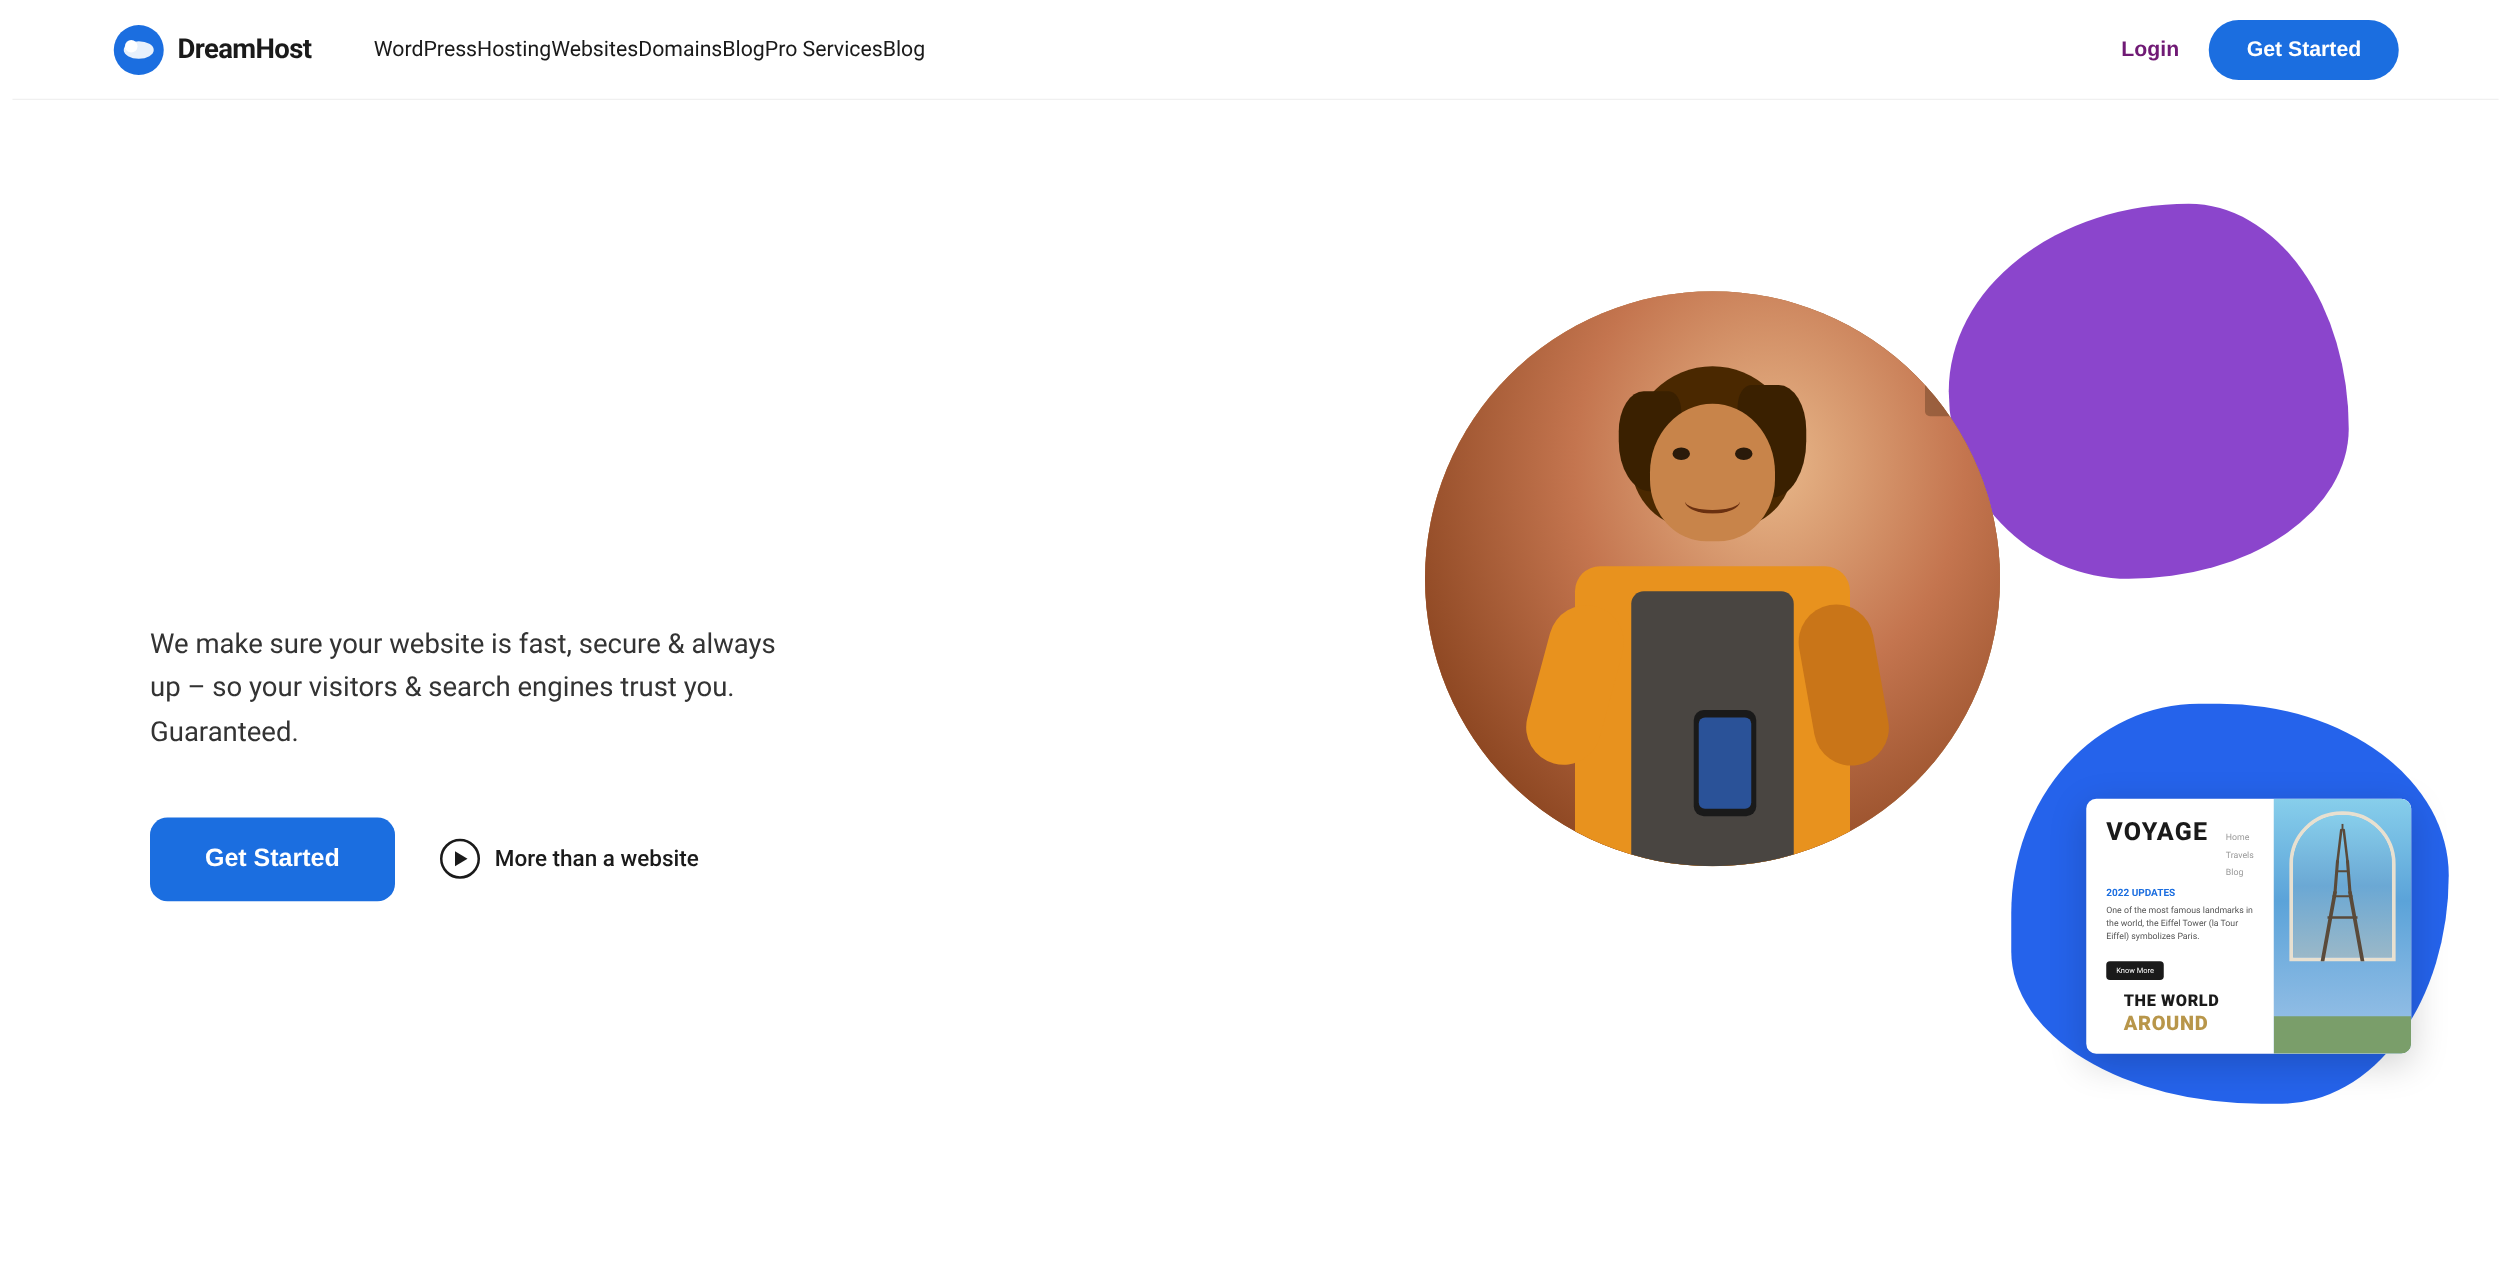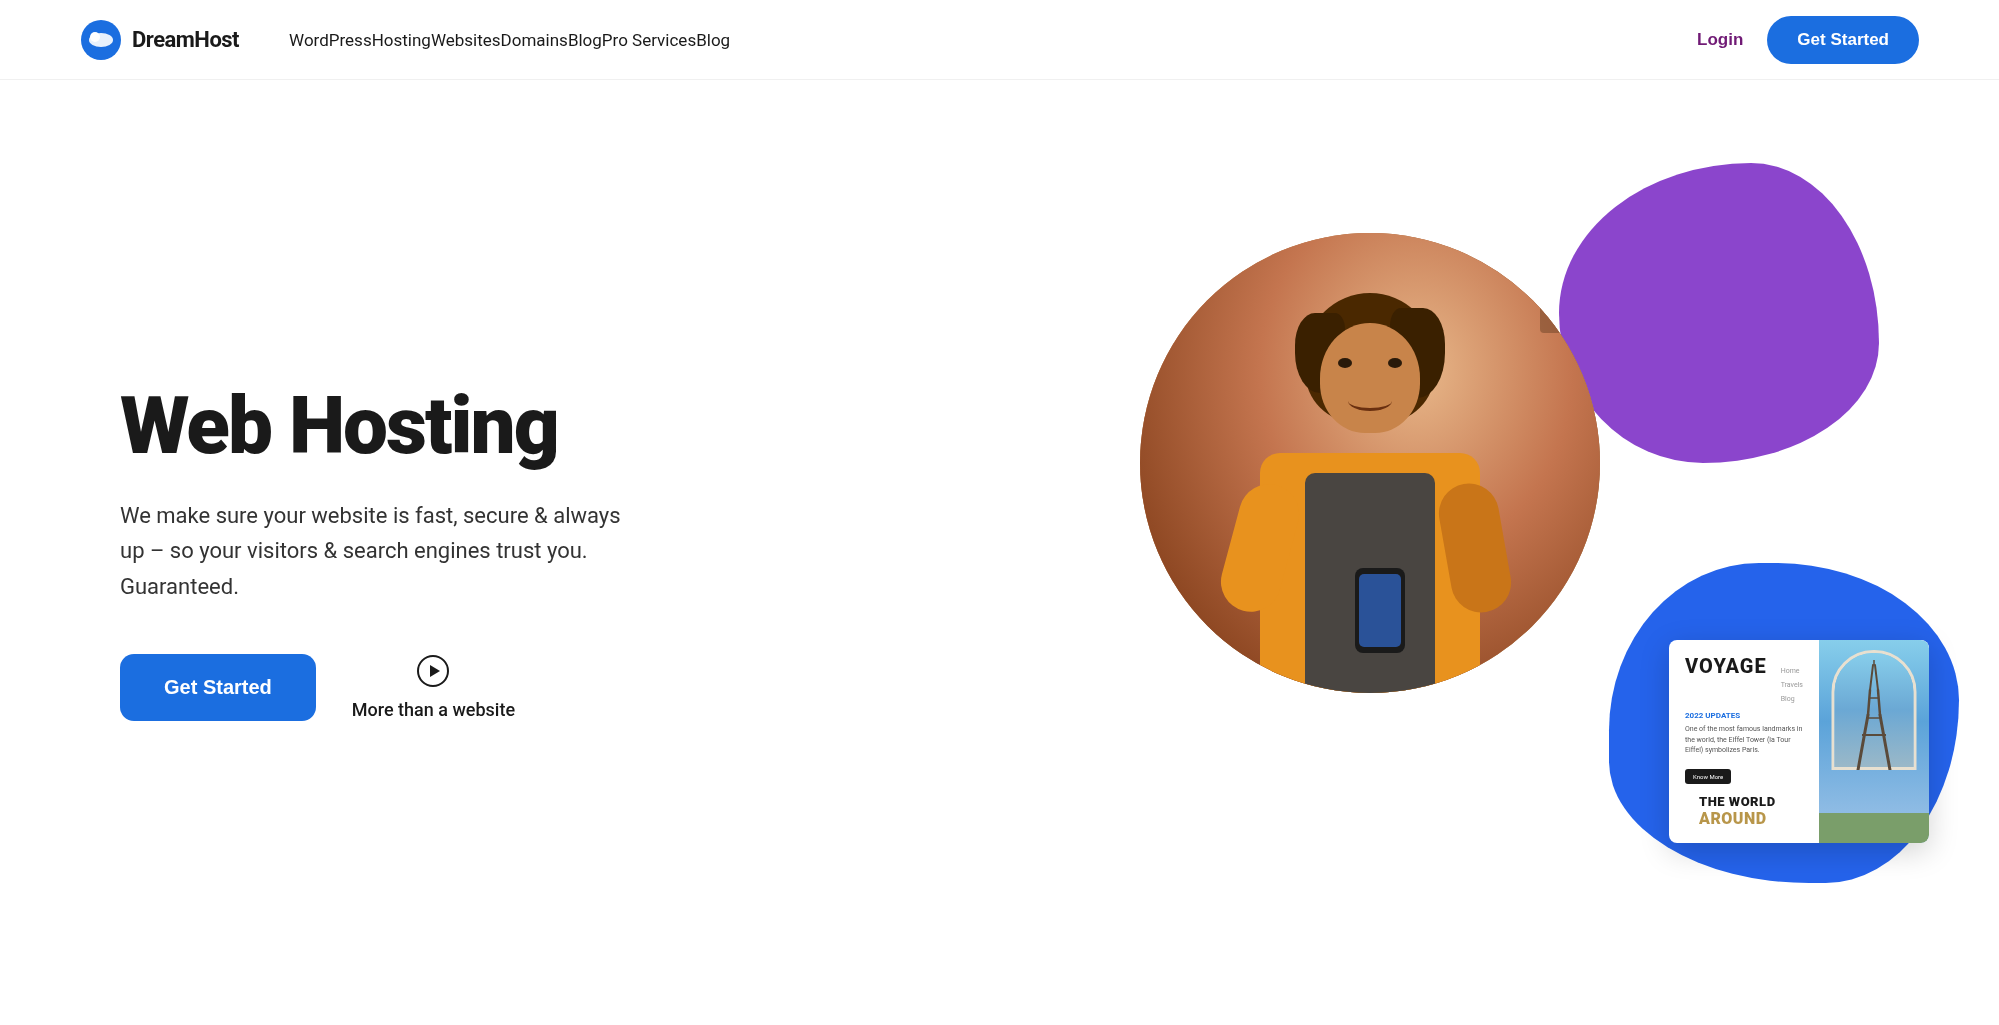--- a/index.html
+++ b/index.html
@@ -13,20 +13,21 @@
     
     nav {
       display: flex;
       align-items: center;
       padding: 0 80px;
       height: 80px;
       background: #fff;
       border-bottom: 1px solid #f0f0f0;
       position: relative;
       z-index: 10;
+      margin-left: 10px;
     }
     .logo-wrap {
       display: flex;
       align-items: center;
       gap: 10px;
       margin-right: 50px;
       text-decoration: none;
     }
     .logo-icon {
       width: 42px;
@@ -130,21 +131,20 @@
     }
     .more-link {
       display: flex;
       align-items: center;
       gap: 12px;
       font-size: 18px;
       color: #1a1a1a;
       cursor: pointer;
       text-decoration: none;
       font-weight: 500;
-      flex-direction: column;
     }
     .play-icon {
       width: 32px;
       height: 32px;
       border: 2px solid #1a1a1a;
       border-radius: 50%;
       display: flex;
       align-items: center;
       justify-content: center;
       flex-shrink: 0;
@@ -288,21 +288,21 @@
 
   <div class="nav-right">
     <button class="login-btn">Login</button>
     <button class="get-started-btn-nav">Get Started</button>
   </div>
 </nav>
 
 <section class="hero">
   <div class="hero-left">
     <h1 class="hero-title">
-      <span>Web Hosting</span><br>
+      <br>
     </h1>
     <p class="hero-desc">We make sure your website is fast, secure &amp; always up – so your visitors &amp; search engines trust you. Guaranteed.</p>
     <div class="hero-actions">
       <button class="get-started-btn-hero">Get Started</button>
       <a class="more-link" href="#">
         <span class="play-icon"></span>
         <span>More than a website</span>
       </a>
     </div>
   </div>

